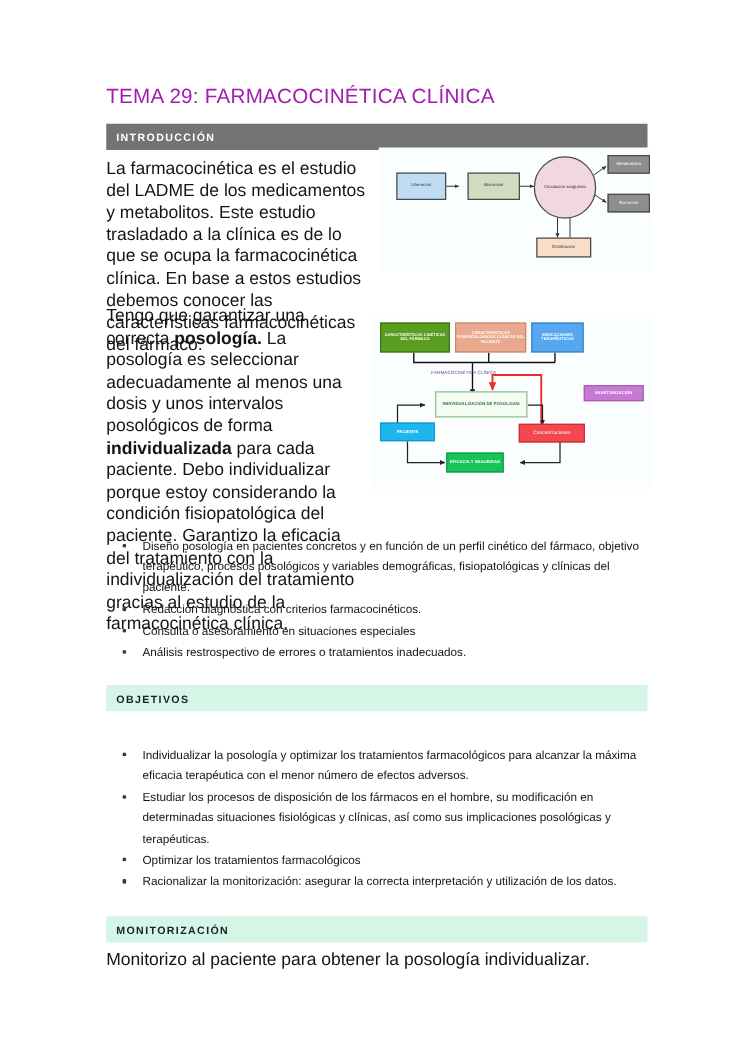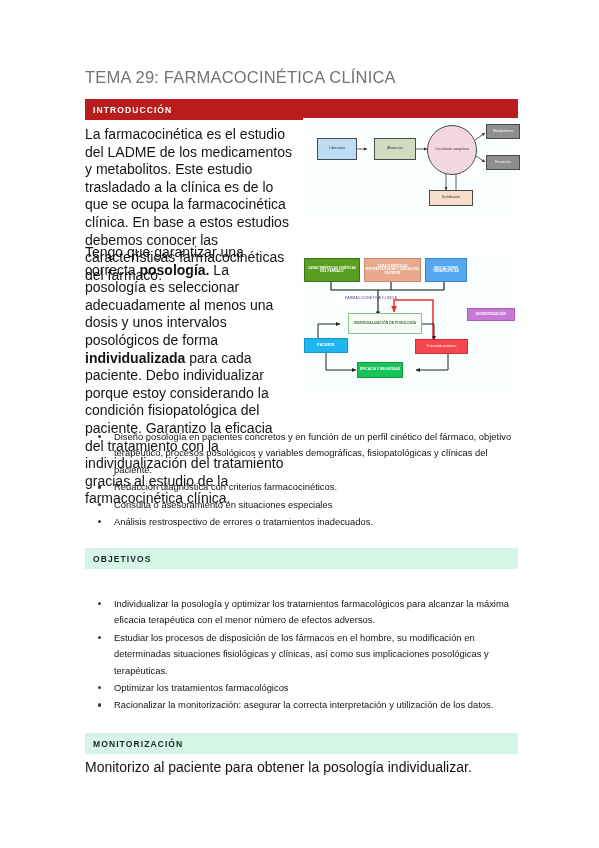--- a/index.html
+++ b/index.html
@@ -11,33 +11,33 @@
     color:#1a1a1a;
     overflow:hidden;
     position:relative;
   }
   .page{position:absolute;left:0;top:0;width:599px;height:848px;}
 
   
   .doc-title{
     position:absolute;left:85px;top:68px;
     font-size:16.5px;letter-spacing:.2px;
-    color:#737373;font-weight:400;white-space:nowrap;
+    color:#a21caf;font-weight:400;white-space:nowrap;
   }
 
   
   .sec-bar{
     position:absolute;left:85px;width:433px;height:21px;
     box-sizing:border-box;display:flex;align-items:center;
   }
   .sec-bar .sec-label{
     font-size:8.5px;font-weight:700;letter-spacing:1.1px;
     padding-left:8px;
   }
-  .sec-bar.strong{background:#b91c1c;}
+  .sec-bar.strong{background:#737373;}
   .sec-bar.strong .sec-label{color:#ffffff;}
   .sec-bar.soft{background:#d5f5e6;}
   .sec-bar.soft .sec-label{color:#17232a;}
 
   
   .para{
     position:absolute;
     font-size:14px;line-height:17.6px;color:#141414;
     text-align:left;
   }

